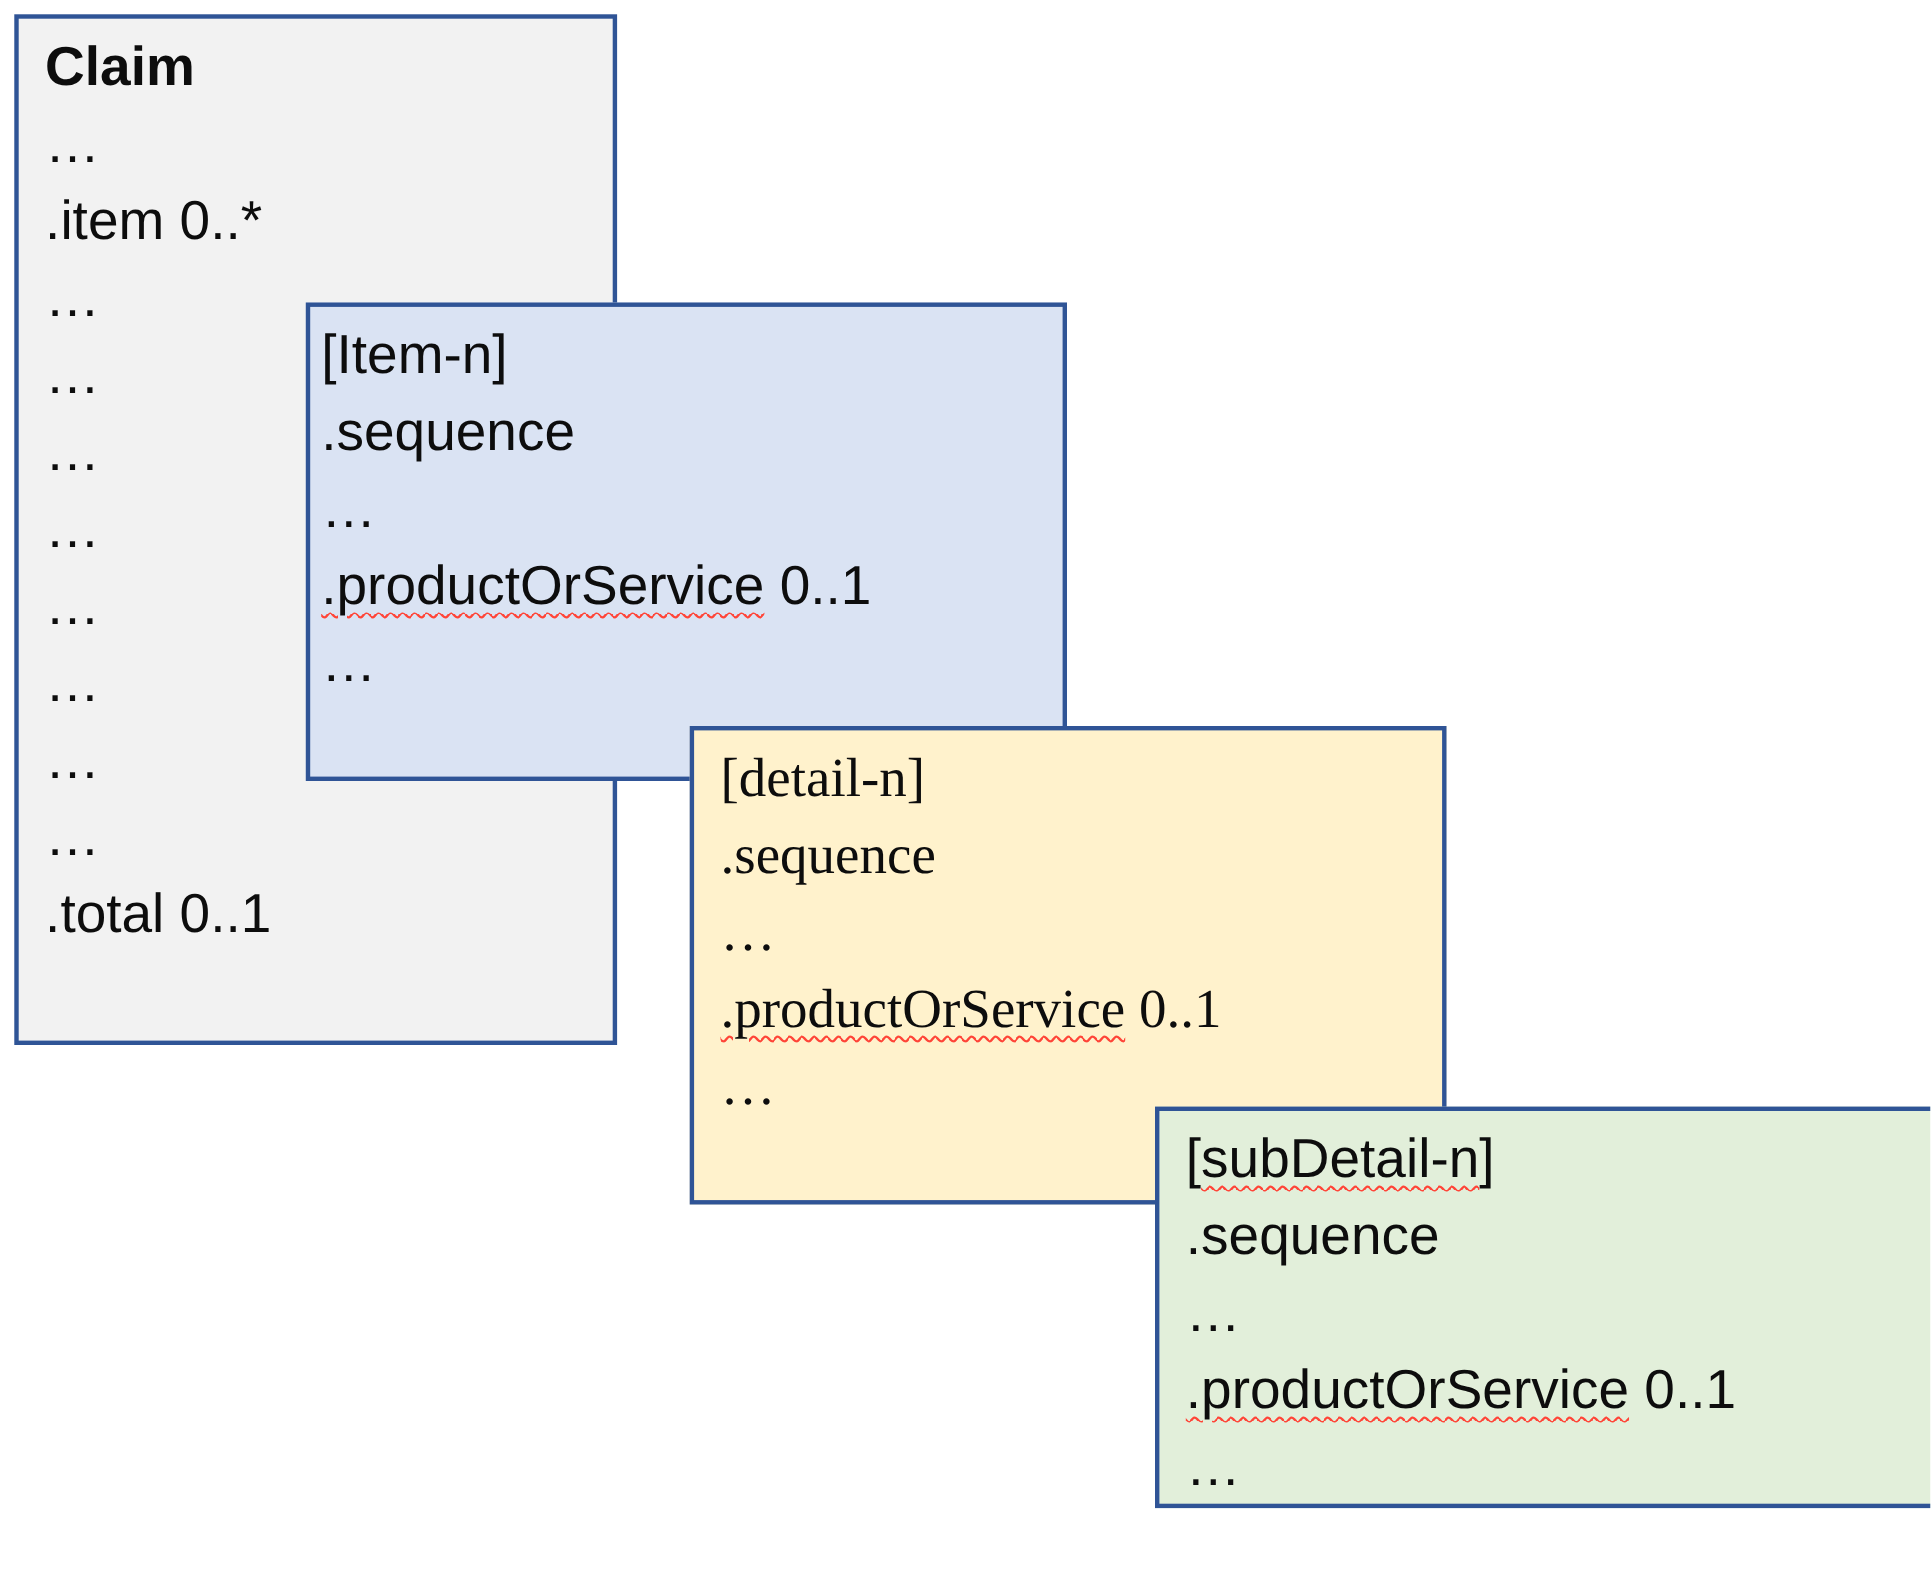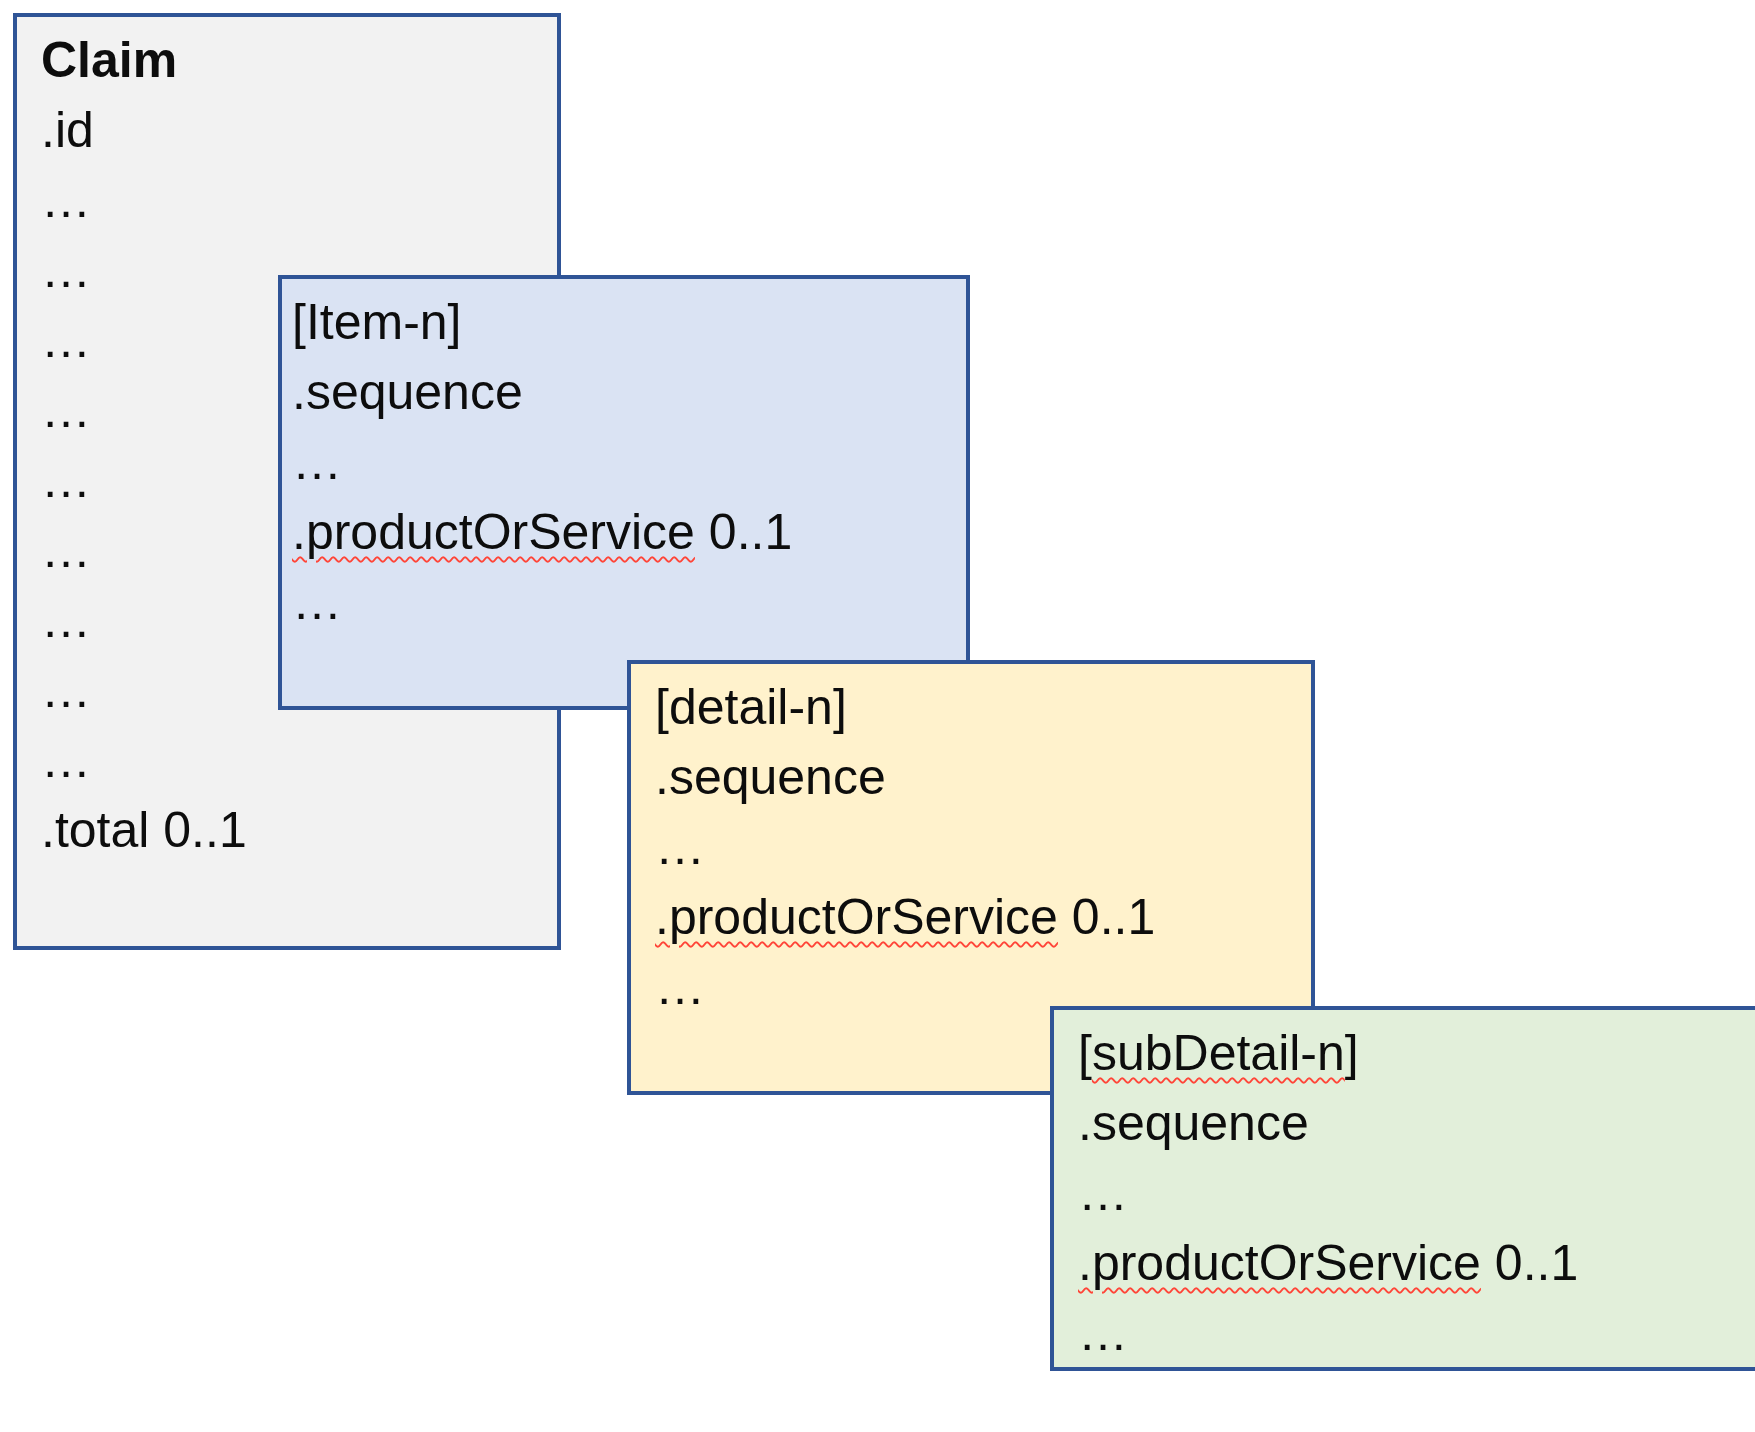--- a/index.html
+++ b/index.html
@@ -40,40 +40,40 @@
     text-underline-offset:7px;
     text-align:center;
   }
 </style>
 </head>
 <body>
 
 <div class="stage">
   <div class="box" id="box-claim" style="background: rgb(242, 242, 242);">
       <div class="line title bold"><span>Claim</span></div>
-      <div class="line field"><span>.id</span></div>
       <div class="line ellipsis"><span>…</span></div>
+      <div class="line field"><span>.item 0..*</span></div>
       <div class="line ellipsis"><span>…</span></div>
       <div class="line ellipsis"><span>…</span></div>
       <div class="line ellipsis"><span>…</span></div>
       <div class="line ellipsis"><span>…</span></div>
       <div class="line ellipsis"><span>…</span></div>
       <div class="line ellipsis"><span>…</span></div>
       <div class="line ellipsis"><span>…</span></div>
       <div class="line ellipsis"><span>…</span></div>
       <div class="line field"><span>.total 0..1</span></div>
     </div>
   <div class="box" id="box-item" style="background: rgb(218, 227, 243);">
       <div class="line title"><span>[Item-n]</span></div>
       <div class="line field"><span>.sequence</span></div>
       <div class="line ellipsis"><span>…</span></div>
       <div class="line field"><span class="sq">.productOrService</span><span> 0..1</span></div>
       <div class="line ellipsis"><span>…</span></div>
     </div>
-  <div class="box" id="box-detail" style="background: rgb(255, 242, 204);">
+  <div class="box" id="box-detail" style="background: rgb(255, 242, 204); font-family: Liberation Serif, serif;">
       <div class="line title"><span>[detail-n]</span></div>
       <div class="line field"><span>.sequence</span></div>
       <div class="line ellipsis"><span>…</span></div>
       <div class="line field"><span class="sq">.productOrService</span><span> 0..1</span></div>
       <div class="line ellipsis"><span>…</span></div>
     </div>
   <div class="box" id="box-subdetail" style="background: rgb(226, 239, 218);">
       <div class="line title"><span>[</span><span class="sq">subDetail-n</span><span>]</span></div>
       <div class="line field"><span>.sequence</span></div>
       <div class="line ellipsis"><span>…</span></div>

